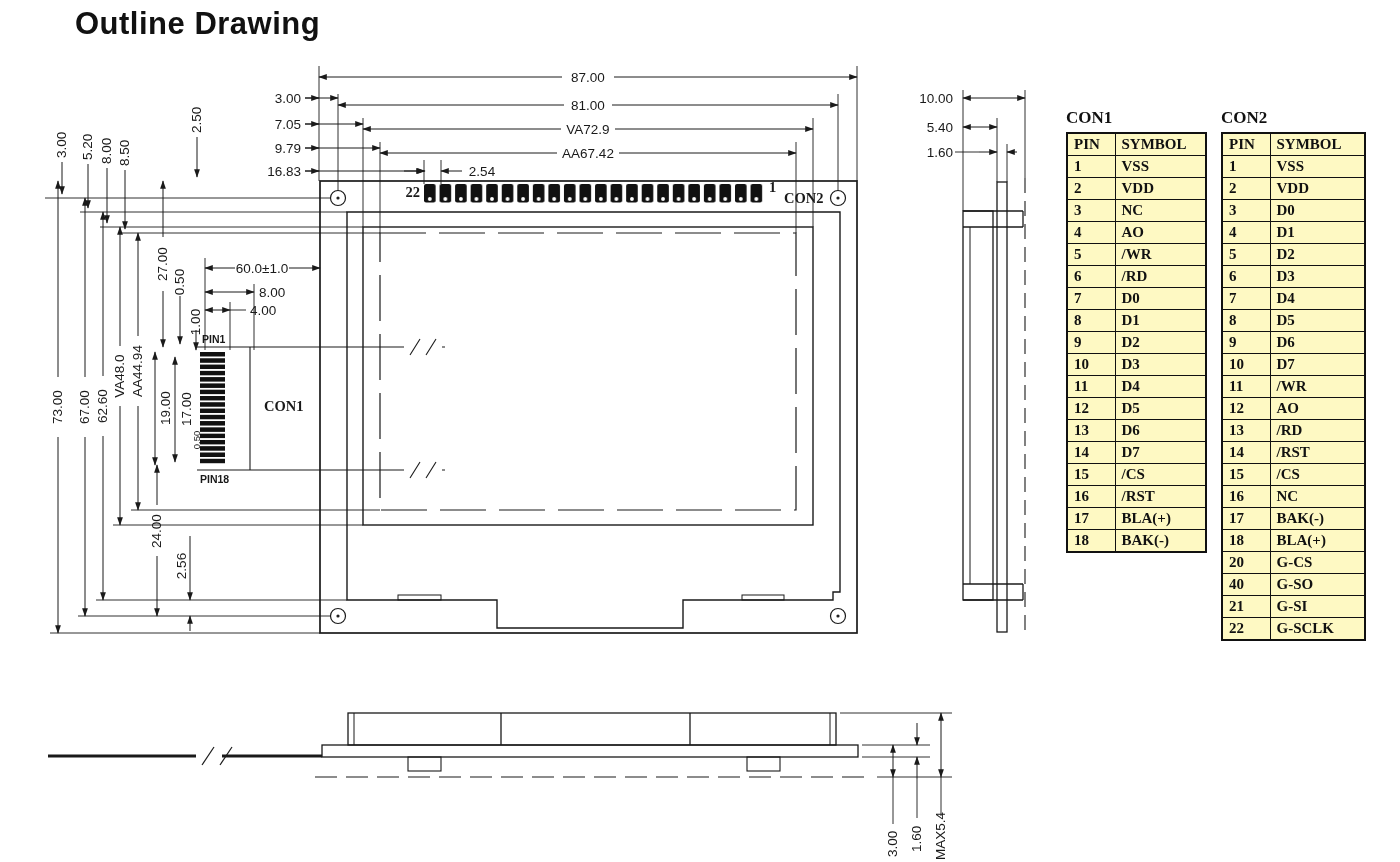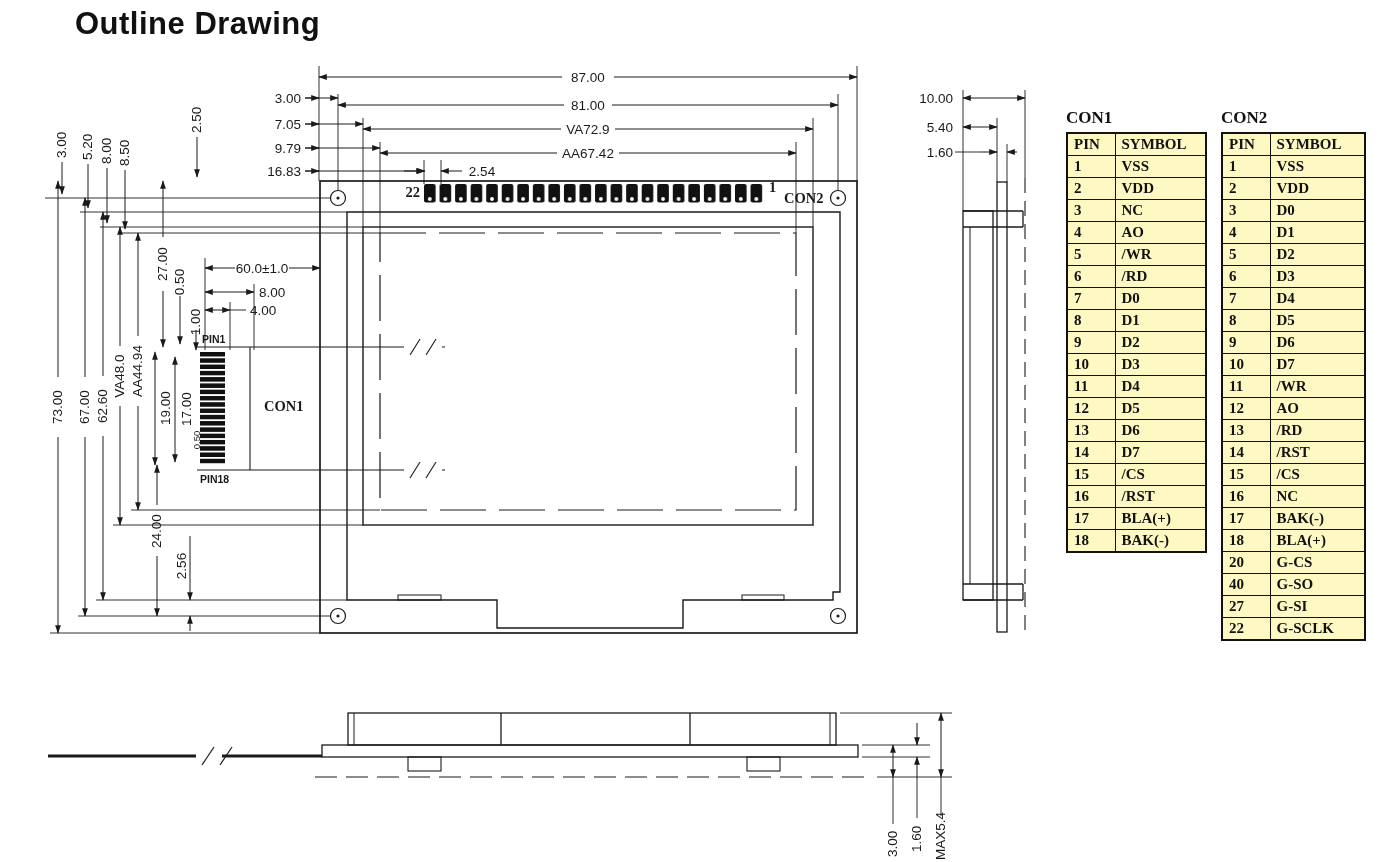--- a/index.html
+++ b/index.html
@@ -437,21 +437,21 @@
           </tr>
           <tr>
             <td>20</td>
             <td>G-CS</td>
           </tr>
           <tr>
             <td>40</td>
             <td>G-SO</td>
           </tr>
           <tr>
-            <td>27</td>
+            <td>21</td>
             <td>G-SI</td>
           </tr>
           <tr>
             <td>22</td>
             <td>G-SCLK</td>
           </tr>
         </tbody>
     </table>
   </div>
 </div>

